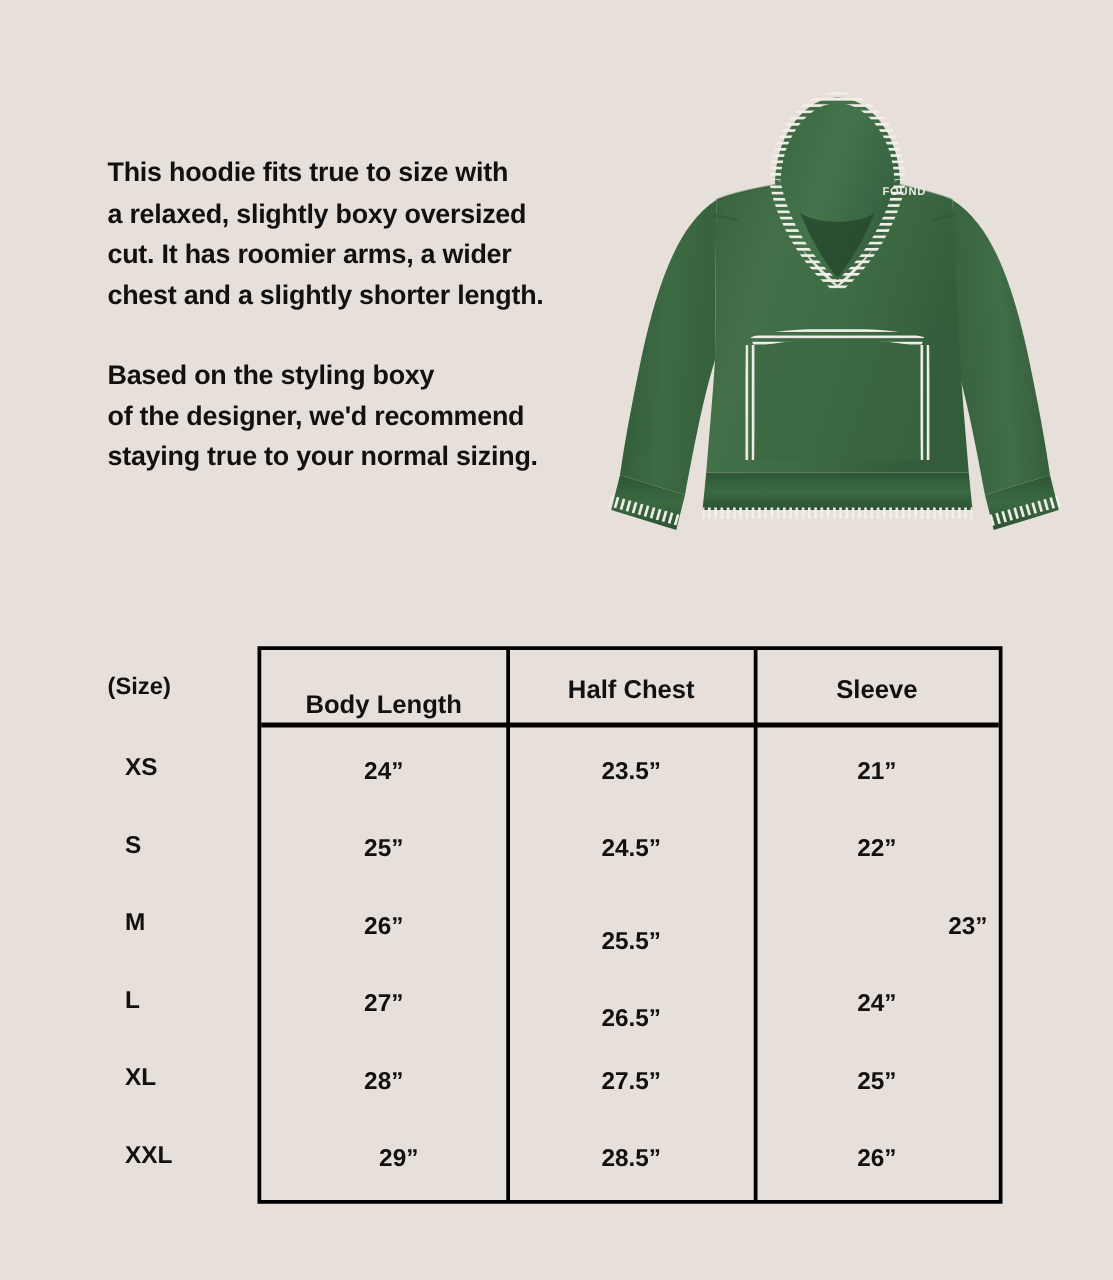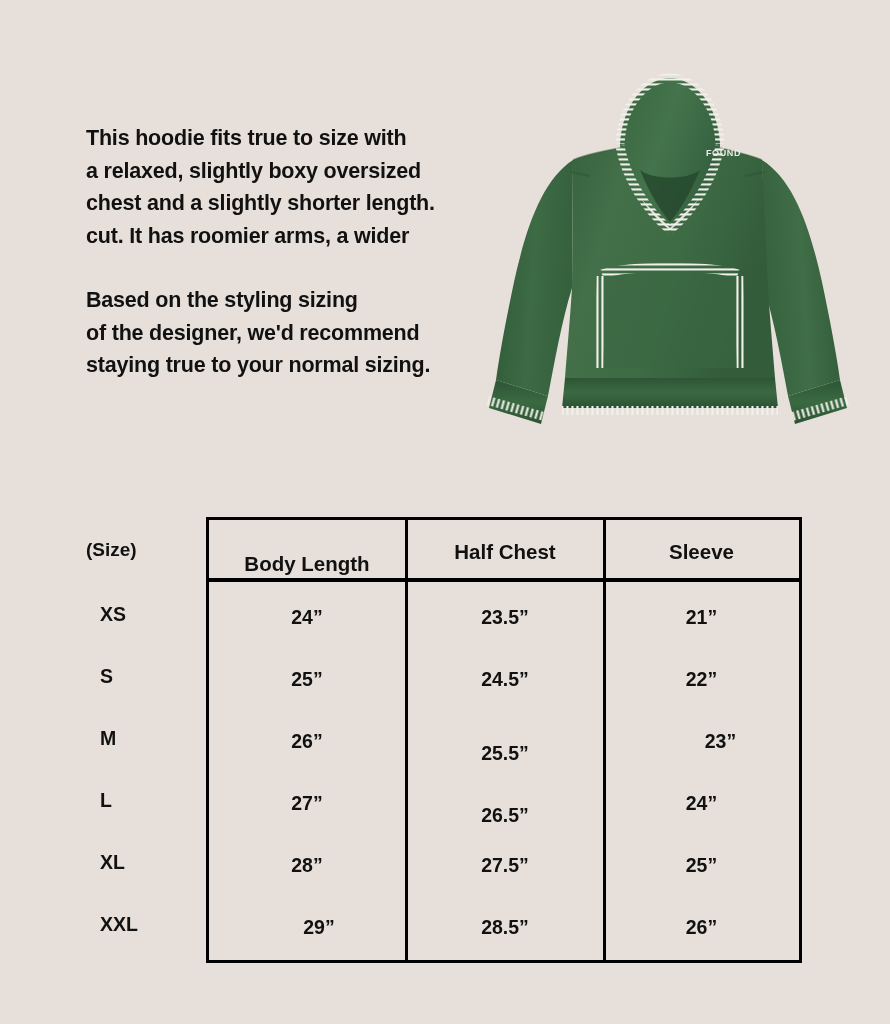--- a/index.html
+++ b/index.html
@@ -90,25 +90,25 @@
 </style>
 </head>
 <body>
 
 <div class="page">
 
   <div class="desc">
     <p class="para">
       <span class="line">This hoodie fits true to size with</span>
       <span class="line">a relaxed, slightly boxy oversized</span>
+      <span class="line">cut. It has roomier arms, a wider</span>
       <span class="line">chest and a slightly shorter length.</span>
-      <span class="line">cut. It has roomier arms, a wider</span>
     </p>
     <p class="para">
-      <span class="line">Based on the styling sizing</span>
+      <span class="line">Based on the styling boxy</span>
       <span class="line">of the designer, we'd recommend</span>
       <span class="line">staying true to your normal sizing.</span>
     </p>
   </div>
 
   <div class="hoodie-wrap">
     <svg class="hoodie-svg" viewBox="0 0 400 410" xmlns="http://www.w3.org/2000/svg">
       <defs>
         <linearGradient id="bodyGrad" x1="0" y1="0" x2="1" y2="0.35">
           <stop offset="0%" stop-color="#36623d"></stop>
@@ -217,21 +217,21 @@
       <div class="cell value" style="left:0px;   top:86px; width:196px;">24”</div>
       <div class="cell value" style="left:197px; top:86px; width:198px;">23.5”</div>
       <div class="cell value" style="left:396px; top:86px; width:193px;">21”</div>
 
       <div class="cell value" style="left:0px;   top:148px; width:196px;">25”</div>
       <div class="cell value" style="left:197px; top:148px; width:198px;">24.5”</div>
       <div class="cell value" style="left:396px; top:148px; width:193px;">22”</div>
 
       <div class="cell value" style="left:0px;   top:210px; width:196px;">26”</div>
       <div class="cell value" style="left:197px; top:222px; width:198px;">25.5”</div>
-      <div class="cell value" style="left:415px; top:210px; width:193px;">23”</div>
+      <div class="cell value" style="left:388px; top:210px; width:193px;text-align:right;">23”</div>
 
       <div class="cell value" style="left:0px;   top:272px; width:196px;">27”</div>
       <div class="cell value" style="left:197px; top:272px; width:198px;margin-top:12px;">26.5”</div>
       <div class="cell value" style="left:396px; top:272px; width:193px;">24”</div>
 
       <div class="cell value" style="left:0px;   top:334px; width:196px;">28”</div>
       <div class="cell value" style="left:197px; top:334px; width:198px;">27.5”</div>
       <div class="cell value" style="left:396px; top:334px; width:193px;">25”</div>
 
       <div class="cell value" style="left:12px;   top:396px; width:196px;">29”</div>

